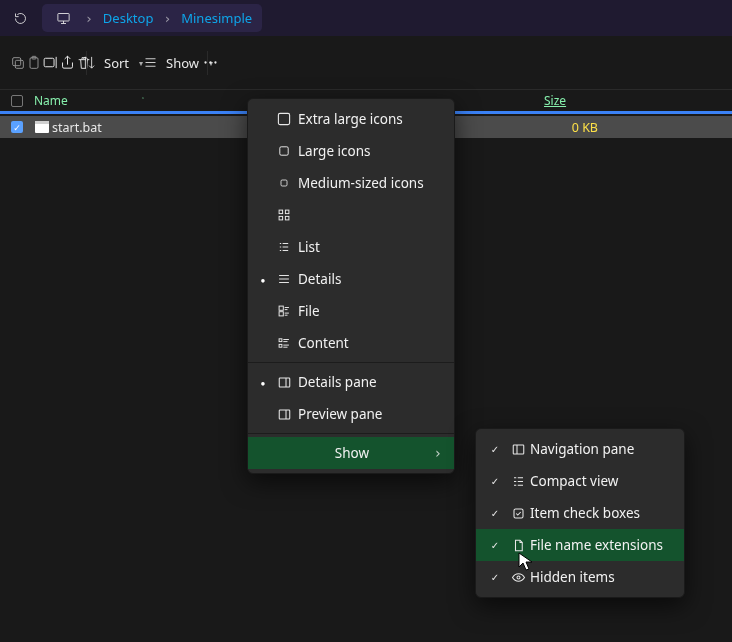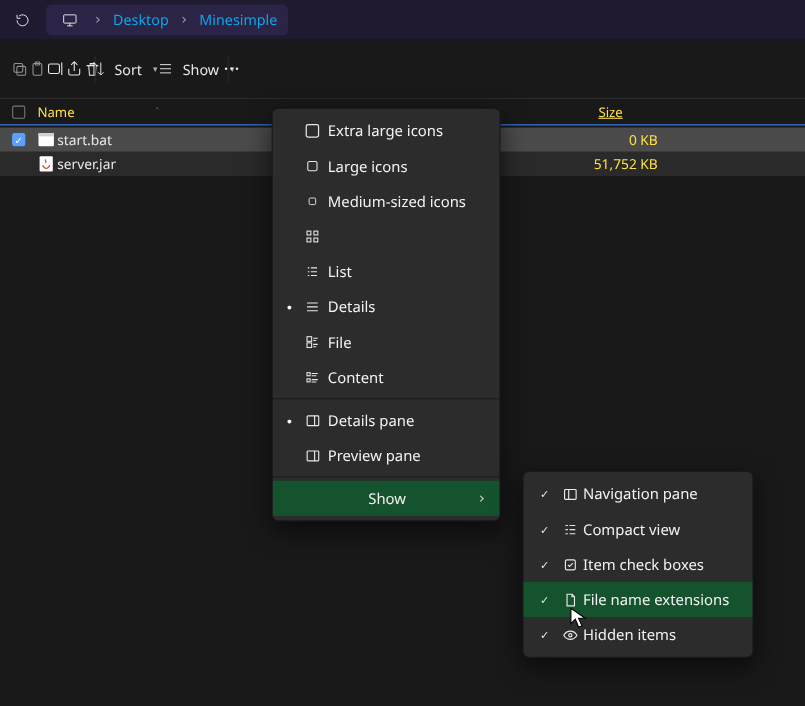--- a/index.html
+++ b/index.html
@@ -47,23 +47,23 @@
   }
   .tbtn { display: flex; align-items: center; gap: 8px; }
   .tbtn.weak { opacity: .6; }
   .divider { width: 1px; height: 24px; background: #2a2a2a; margin: 0 -6px; }
   .chev-small { font-size: 8px; opacity: .7; margin-left: 2px; }
 
   
   .colheaders {
     height: 24px;
     display: flex; align-items: center;
-    border-bottom: 1px solid #3b82f6;
+    border-bottom: 3px solid #3b82f6;
     font-size: 12px;
-    color: #fde047;
+    color: #86efac;
     position: relative;
   }
   .hdr-check { width: 34px; display: flex; justify-content: center; }
   .hdr-check .box { width: 12px; height: 12px; border: 1px solid #777; border-radius: 2px; }
   .hdr-name { flex: 0 0 478px; display: flex; align-items: center; gap: 74px; }
   .sort-caret { font-size: 8px; opacity: .7; }
   .hdr-size { flex: 0 0 70px; text-align: left; padding-left: 4px; text-decoration: underline; }
 
   
   .rows { padding-top: 2px; }
@@ -229,37 +229,20 @@
         <svg width="16" height="16" viewBox="0 0 16 16">
             <rect x="1" y="2" width="14" height="12" rx="1" fill="#fff"></rect>
             <rect x="1" y="2" width="14" height="3" fill="#d0d0d0"></rect>
           </svg>
       </span>
       <span>start.bat</span>
     </div>
     <div class="cell-type">Batch File</div>
     <div class="cell-size">0 KB</div>
   </div>
-  <div class="row alt">
-    <div class="cell-check">
-        <div class="nochk"></div>
-      </div>
-    <div class="cell-name">
-      <span class="ficon">
-        <svg width="16" height="16" viewBox="0 0 16 16">
-            <rect x="2" y="1" width="12" height="14" rx="1" fill="#fff"></rect>
-            <path d="M5 9c0 2 2 3 3 3s3-1 3-3" stroke="#c53" stroke-width="1.2" fill="none"></path>
-            <path d="M7 4c1 1 0 2 1 3" stroke="#c53" stroke-width="1.2" fill="none"></path>
-          </svg>
-      </span>
-      <span>server.jar</span>
-    </div>
-    <div class="cell-type">e Jar File</div>
-    <div class="cell-size">51,752 KB</div>
-  </div>
 </div>
 
 <div class="menu">
   <div class="mitem">
     <span class="bullet"></span>
     <span class="micon">
         <svg width="16" height="16" viewBox="0 0 20 20">
           <rect class="ico" x="3" y="3" width="14" height="14" rx="2"></rect>
         </svg>
       </span>

